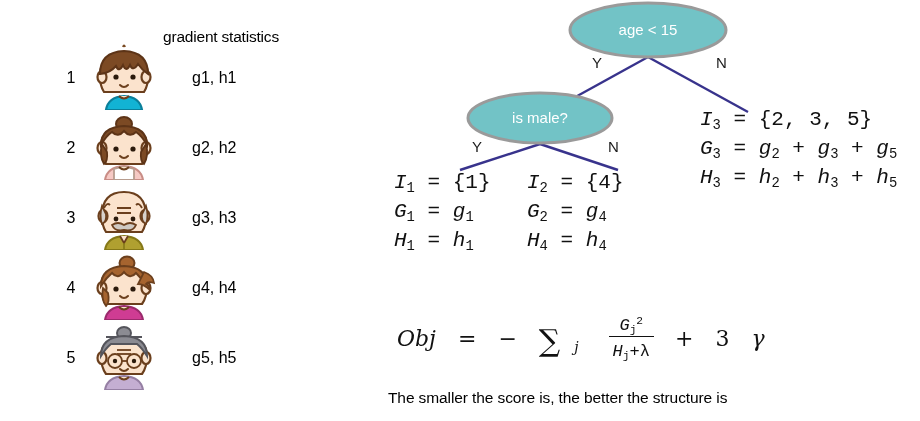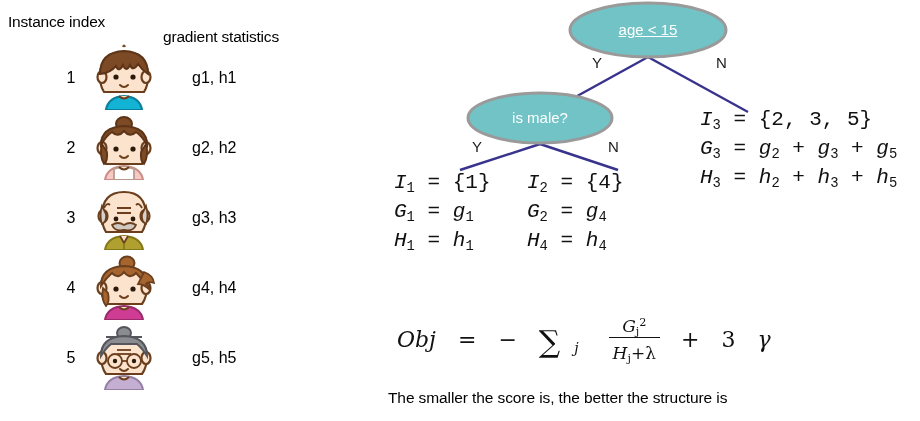--- a/index.html
+++ b/index.html
@@ -83,21 +83,21 @@
     height: 421px;
   }
   .node-label {
     position: absolute;
     color: #ffffff;
     font-size: 15px;
     font-family: "Liberation Sans", sans-serif;
     white-space: nowrap;
     text-align: center;
   }
-  #node-root-label { left: 588px; top: 18px; width: 120px; text-decoration: underline; }
+  #node-root-label { left: 588px; top: 18px; width: 120px; }
   #node-male-label { left: 480px; top: 106px; width: 120px; }
 
   .edge-label {
     position: absolute;
     font-size: 15px;
     font-family: "Liberation Sans", sans-serif;
     color: #1a1a1a;
     white-space: nowrap;
   }
   #edge-root-y { left: 592px; top: 51px; }
@@ -170,20 +170,21 @@
   }
   .frac {
     display: inline-flex;
     flex-direction: column;
     align-items: center;
     vertical-align: middle;
     margin: 0 5px;
     font-size: 17px;
     position: relative;
     top: 0px;
+    font-family: Liberation Mono, monospace;
   }
   .frac .numer { padding: 0 4px 1px 4px; }
   .frac .denom { padding: 5px 4px 0 4px; border-top: 1.3px solid #111; }
 
   #caption {
     position: absolute;
     left: 388px;
     top: 389px;
     font-size: 15.5px;
     font-family: "Liberation Sans", sans-serif;
@@ -192,21 +193,20 @@
     letter-spacing: -0.1px;
   }
 </style>
 </head>
 <body>
 
 <div id="page">
 
   <div id="left-panel">
 
-    <div class="col-header" id="header-instance-index">Instance index</div>
 
     <div class="col-header" id="header-gradient-stats">gradient statistics</div>
 
     <div class="instance-row" style="top:42px;">
       <div class="row-index">1</div>
       <div class="avatar-wrap">
         <svg width="64" height="66" viewBox="0 0 64 66">
           <path d="M31 3 q1 -3 2 0" stroke="#7a4a22" stroke-width="2" fill="none"></path>
           <path d="M12 48 q-4 -6 -4 -16 Q8 10 32 10 Q56 10 56 32 q0 10 -4 16 Z" fill="#fbe3cd" stroke="#6b3f1d" stroke-width="2.2"></path>
           <ellipse cx="10" cy="33" rx="4.5" ry="6" fill="#fbe3cd" stroke="#6b3f1d" stroke-width="2.2"></ellipse>

